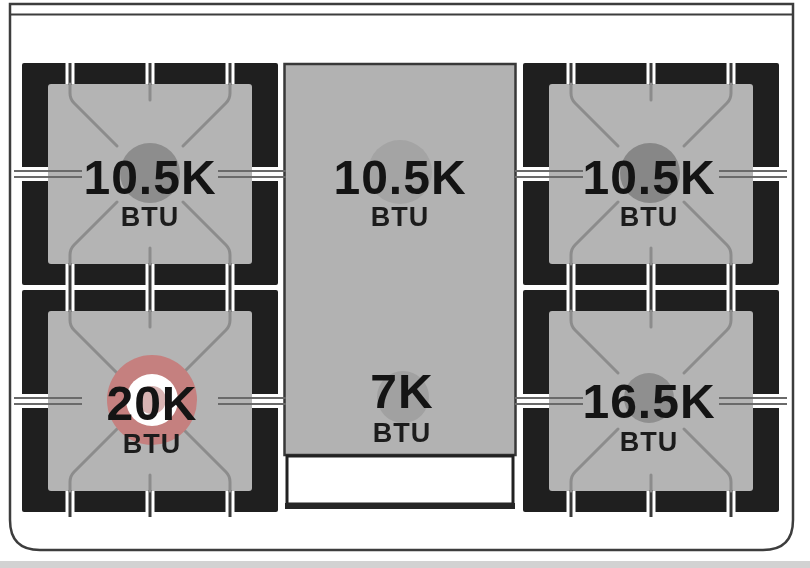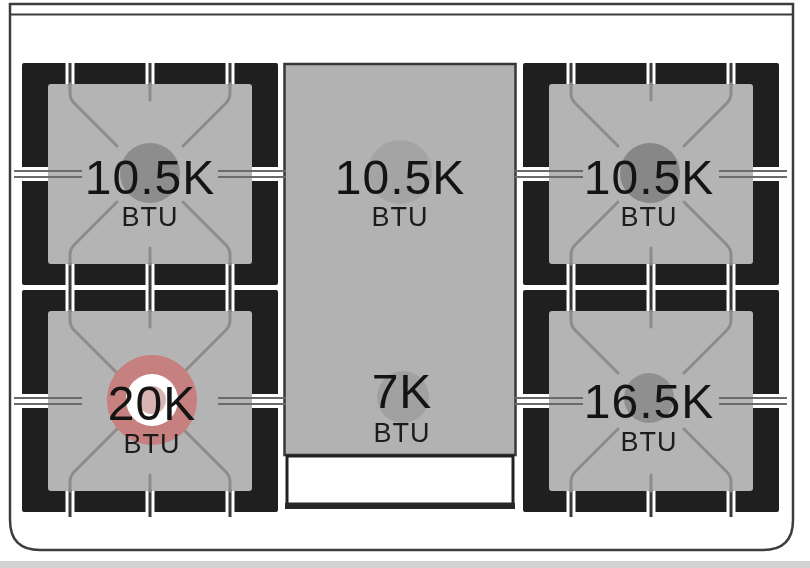--- a/index.html
+++ b/index.html
@@ -1,17 +1,17 @@
 <!DOCTYPE html>
 <html><head>
 <meta charset="utf-8">
 <style>
   html,body{margin:0;padding:0;background:#ffffff;}
   #stage{position:relative;width:810px;height:568px;background:#ffffff;overflow:hidden;
-         font-family:"Liberation Sans",sans-serif;}
+         font-family:"Liberation Sans",sans-serif;font-weight:bold;}
   svg{display:block}
   .big-label{font-family:"Liberation Sans",sans-serif;font-size:48px;letter-spacing:1px;fill:#141414;}
   .unit-label{font-family:"Liberation Sans",sans-serif;font-size:27px;letter-spacing:1px;fill:#1c1c1c;}
 </style>
 </head>
 <body>
 
 <div id="stage">
 <svg width="810" height="568" viewBox="0 0 810 568">
 

